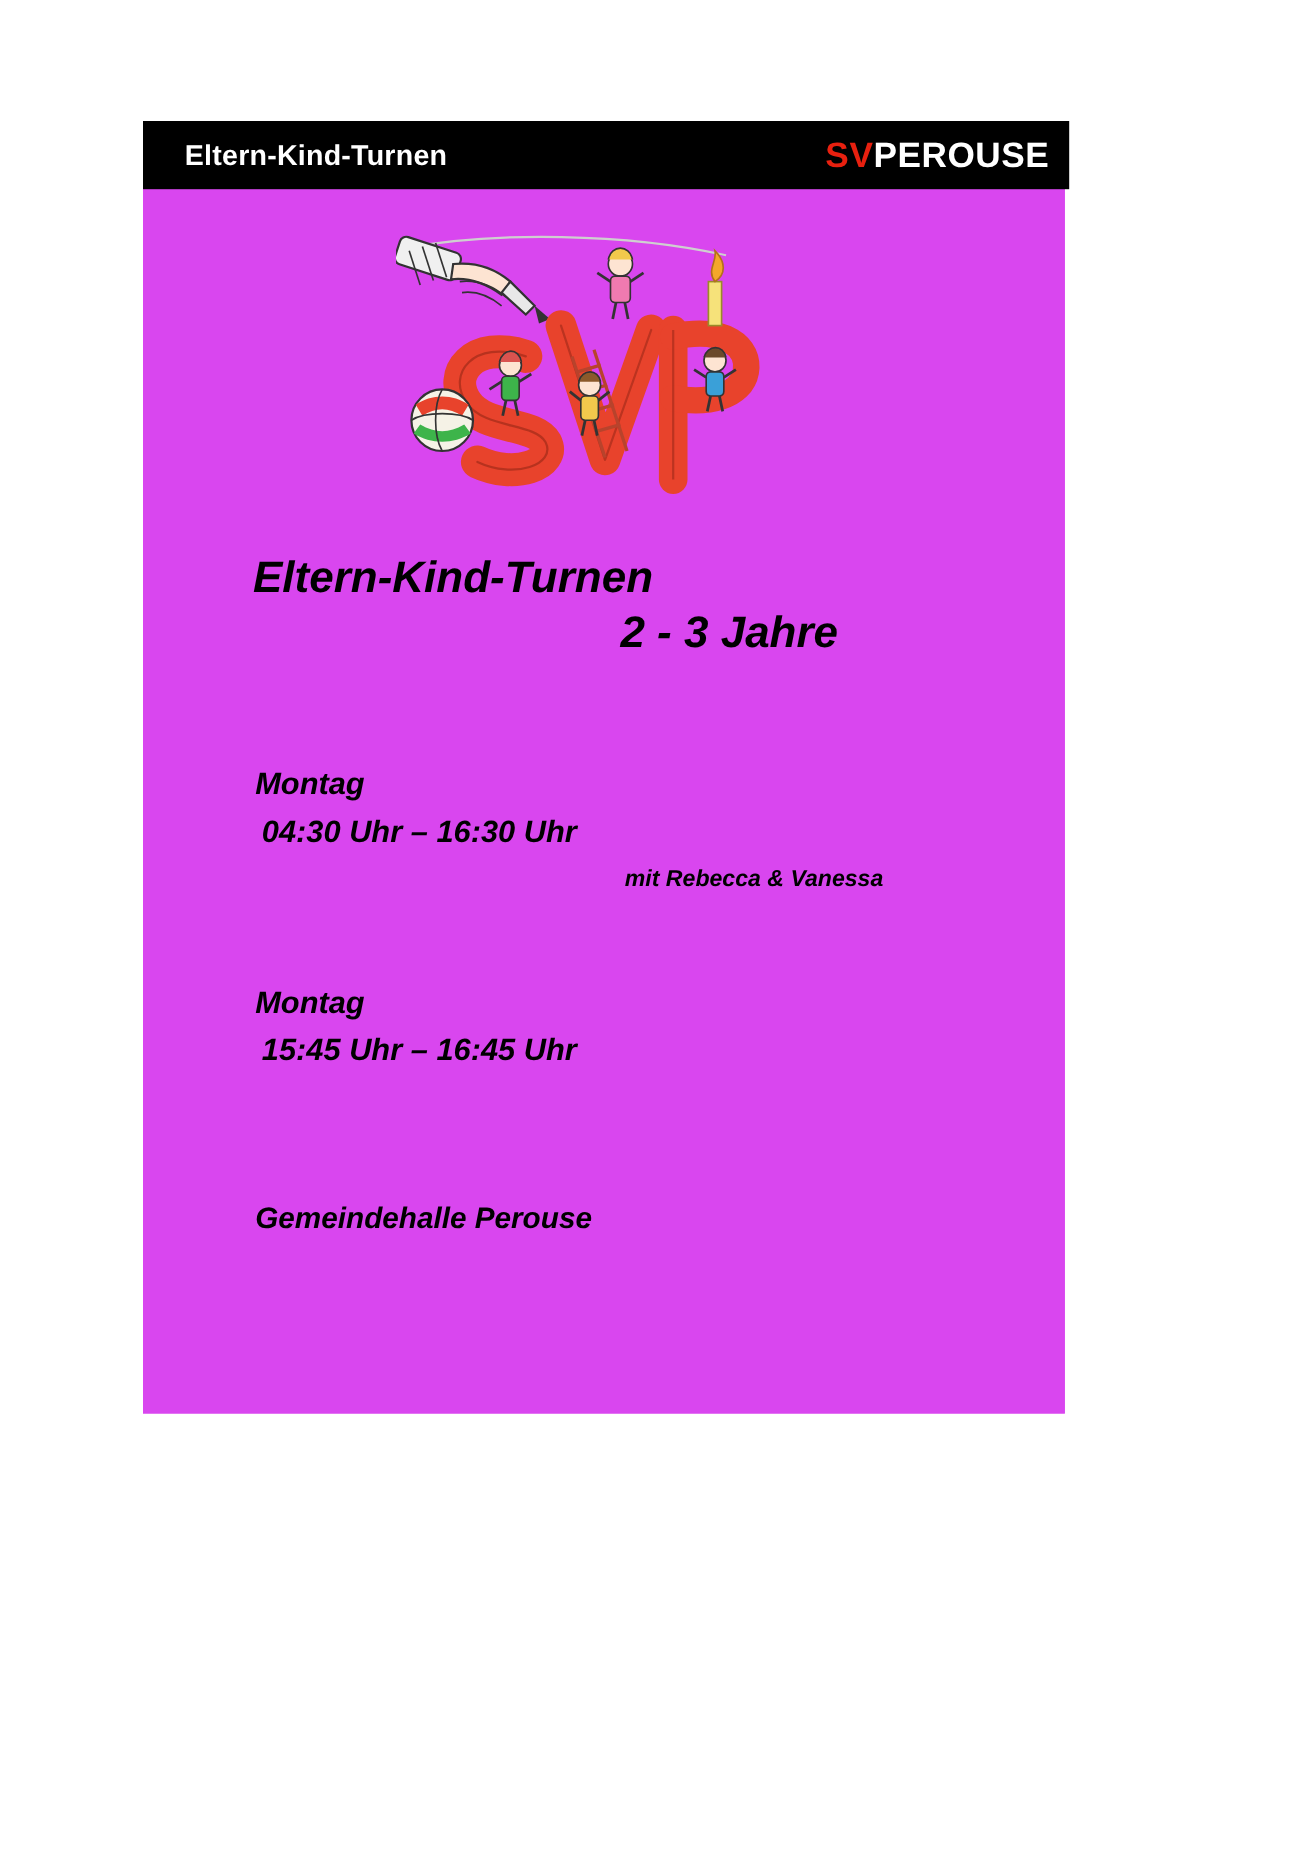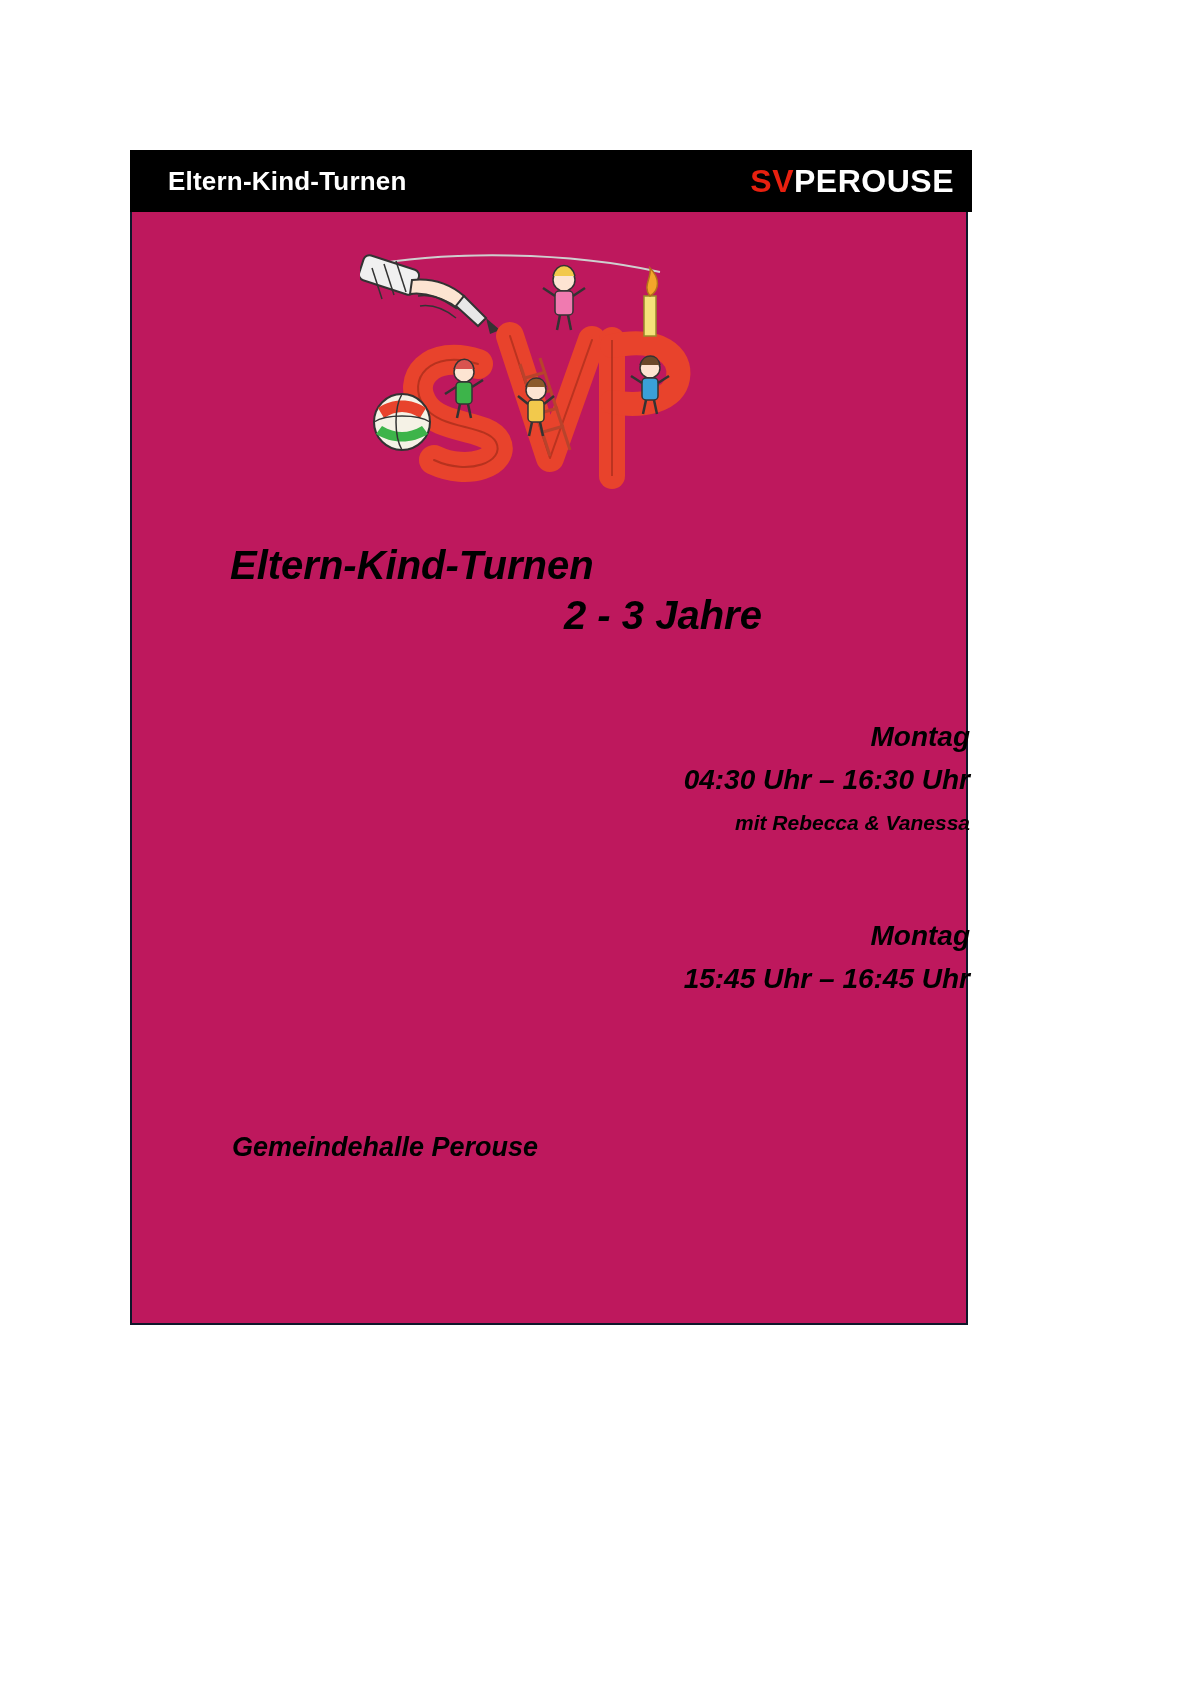--- a/index.html
+++ b/index.html
@@ -16,24 +16,23 @@
     overflow: hidden;
   }
 
   
   .poster {
     position: absolute;
     left: 130px;
     top: 110px;
     width: 838px;
     height: 1175px;
-    border: 2px solid #0f172a;
-    background: #be185d;
-    box-sizing: border-box;
-    margin-top: 40px;
+    border: 2px solid #d946ef;
+    background: #d946ef;
+    box-sizing: border-box;
   }
 
   
   .header-bar {
     position: absolute;
     left: -2px;
     top: -2px;
     width: 842px;
     height: 62px;
     background: #000000;
@@ -96,23 +95,22 @@
     font-style: italic;
     padding-left: 432px;
     line-height: 1.35;
     white-space: nowrap;
   }
 
   
   .schedule {
     position: absolute;
     left: 0;
-    top: 564px;
-    width: 838px;
-    text-align: right;
+    top: 580px;
+    width: 838px;
   }
   .session {
     margin-bottom: 70px;
   }
   .session .day {
     font-size: 28px;
     font-weight: bold;
     font-style: italic;
     padding-left: 100px;
     line-height: 1.5;

